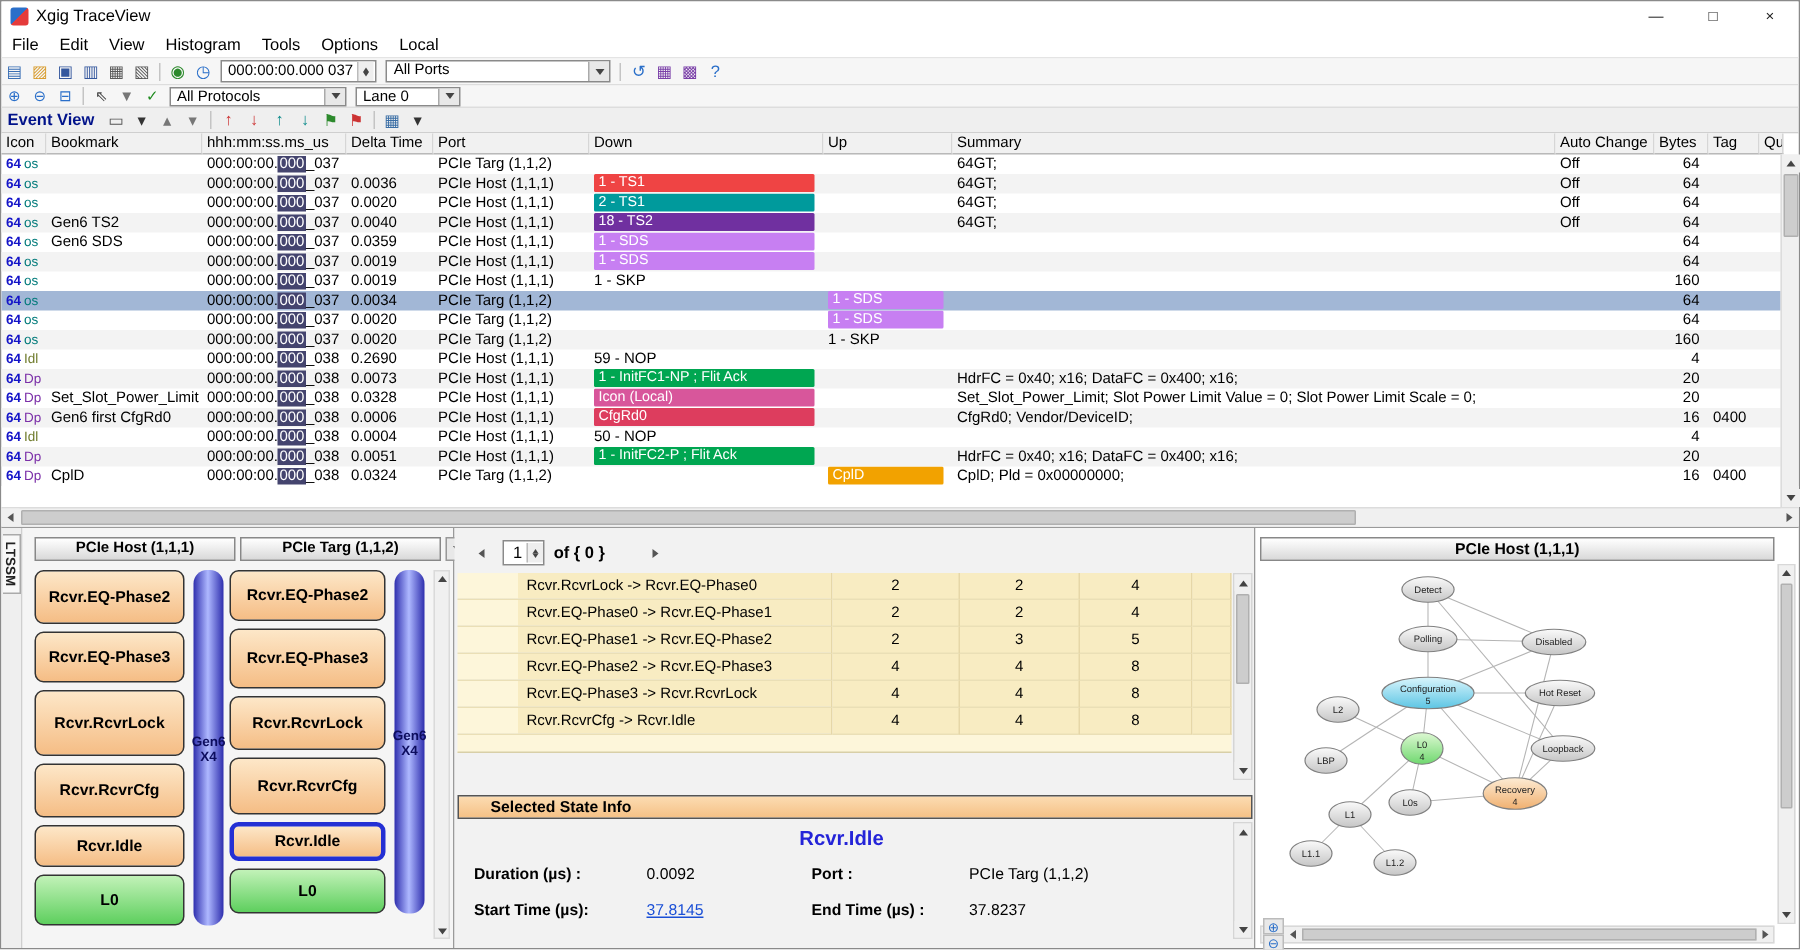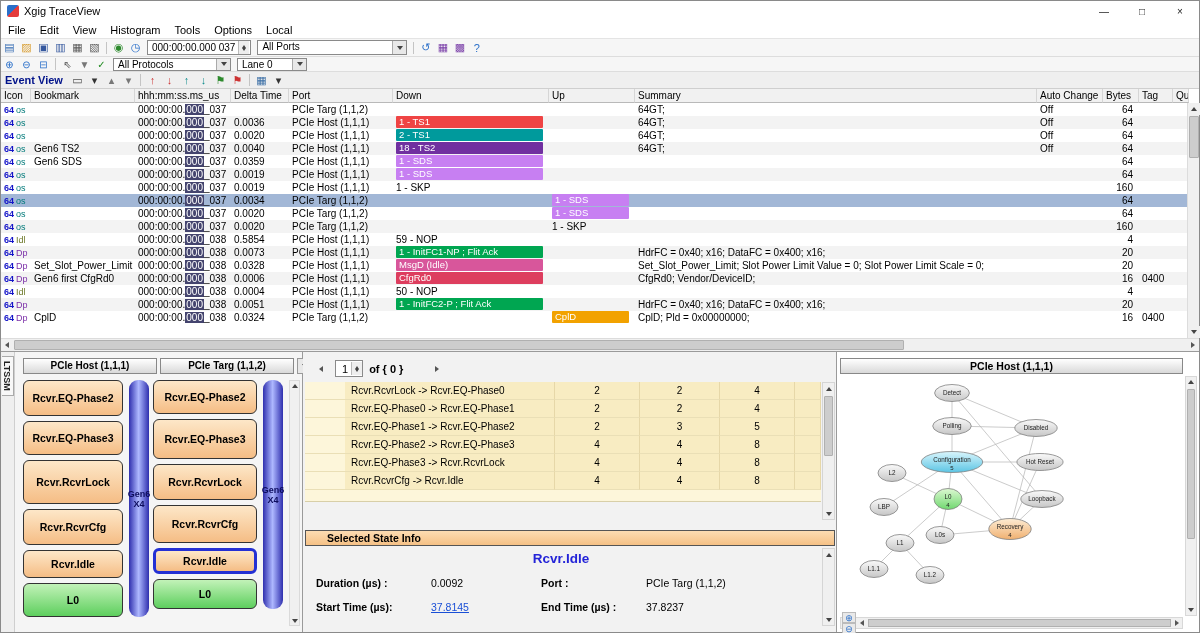--- a/index.html
+++ b/index.html
@@ -360,21 +360,21 @@
           <div class="c"></div>
           <div class="c"></div>
           <div class="c bytes-c">160</div>
           <div class="c"></div>
           <div class="c"></div>
         </div>
         <div class="t-grid trace-row">
           <div class="c"><span class="ic64">64</span><span class="ictag" style="color: rgb(110, 122, 42);">Idl</span></div>
           <div class="c"></div>
           <div class="c"><span>000:00:00.</span><span class="tms">000</span><span>_038</span></div>
-          <div class="c">0.5854</div>
+          <div class="c">0.2690</div>
           <div class="c">PCIe Host (1,1,1)</div>
           <div class="c">59 - NOP</div>
           <div class="c"></div>
           <div class="c"></div>
           <div class="c"></div>
           <div class="c bytes-c">4</div>
           <div class="c"></div>
           <div class="c"></div>
         </div>
         <div class="t-grid trace-row">
@@ -390,21 +390,21 @@
           <div class="c bytes-c">20</div>
           <div class="c"></div>
           <div class="c"></div>
         </div>
         <div class="t-grid trace-row">
           <div class="c"><span class="ic64">64</span><span class="ictag" style="color: rgb(123, 47, 168);">Dp</span></div>
           <div class="c">Set_Slot_Power_Limit</div>
           <div class="c"><span>000:00:00.</span><span class="tms">000</span><span>_038</span></div>
           <div class="c">0.0328</div>
           <div class="c">PCIe Host (1,1,1)</div>
-          <div class="c"><span class="badge" style="background: rgb(216, 86, 155);">MsgD (Idle)</span></div>
+          <div class="c"><span class="badge" style="background: rgb(216, 86, 155);">Icon (Local)</span></div>
           <div class="c"></div>
           <div class="c">Set_Slot_Power_Limit; Slot Power Limit Value = 0; Slot Power Limit Scale = 0;</div>
           <div class="c"></div>
           <div class="c bytes-c">20</div>
           <div class="c"></div>
           <div class="c"></div>
         </div>
         <div class="t-grid trace-row">
           <div class="c"><span class="ic64">64</span><span class="ictag" style="color: rgb(123, 47, 168);">Dp</span></div>
           <div class="c">Gen6 first CfgRd0</div>

